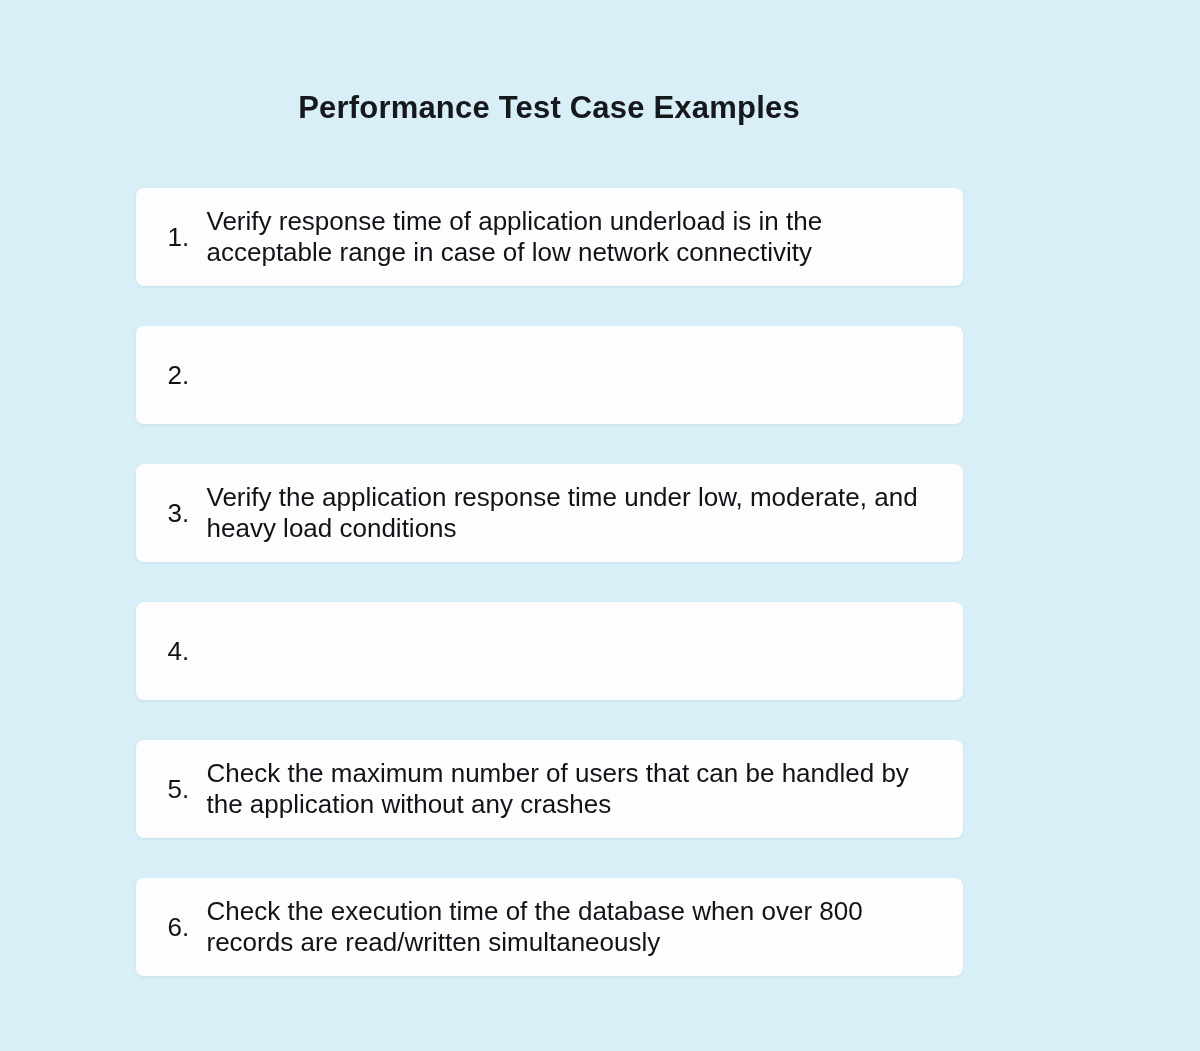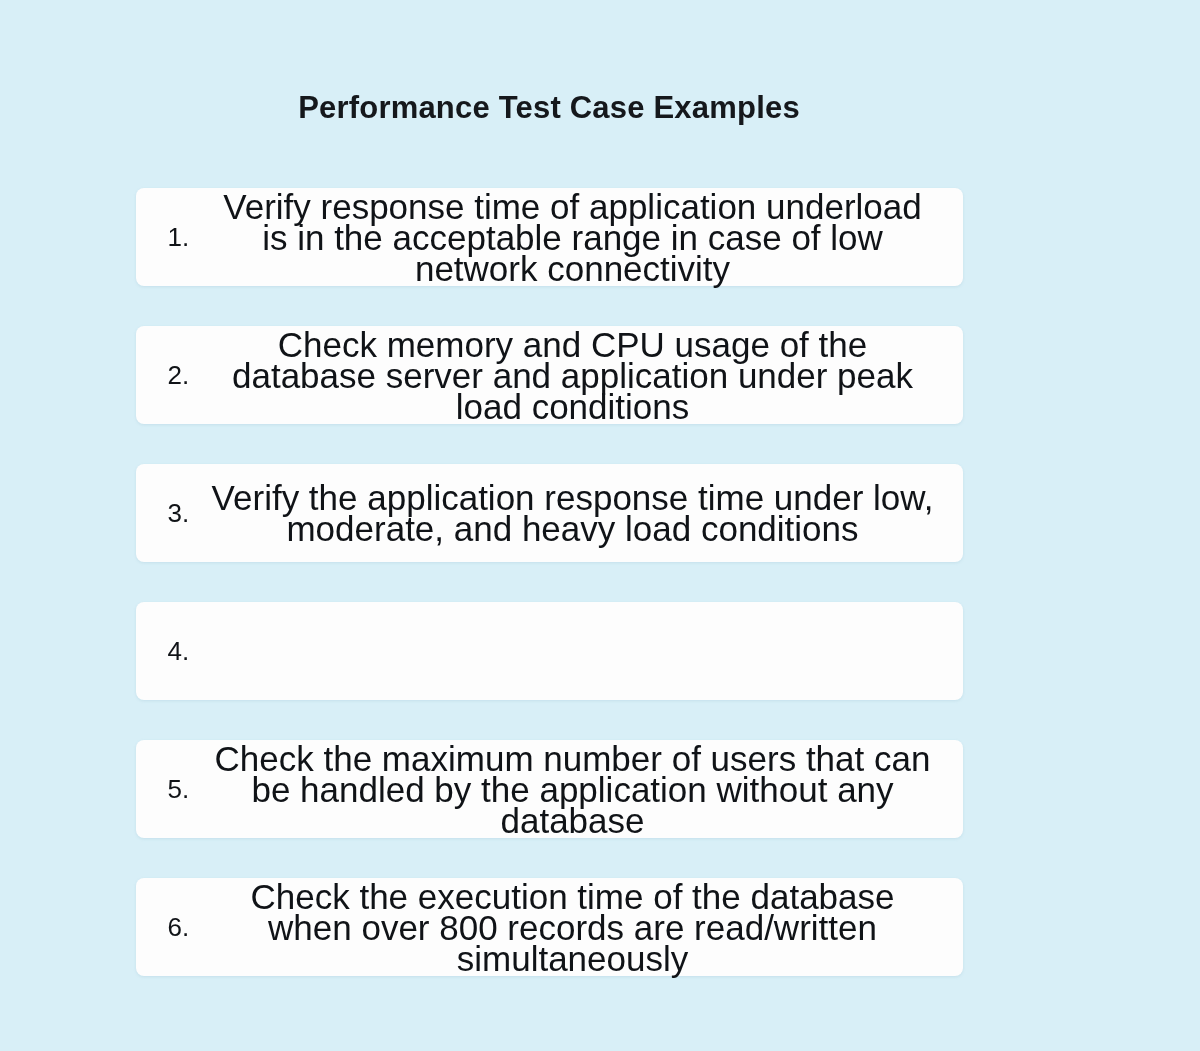--- a/index.html
+++ b/index.html
@@ -52,58 +52,56 @@
 
   .card-number {
     font-size: 26px;
     color: #101317;
     width: 32px;
     flex-shrink: 0;
     text-align: left;
   }
 
   .card-text {
-    font-size: 35px;
+    font-size: 26px;
     line-height: 31px;
     color: #101317;
     margin-left: 7px;
-    text-align: center;
   }
 </style>
 </head>
 <body>
 
 <div class="page">
 
   <h1 class="page-title">Performance Test Case Examples</h1>
 
   <div class="cards">
 
     <div class="card">
       <span class="card-number">1.</span>
       <span class="card-text">Verify response time of application underload is in the acceptable range in case of low network connectivity</span>
     </div>
 
     <div class="card">
       <span class="card-number">2.</span>
-      <span class="card-text">Check memory and CPU usage of the database server and application under peak load conditions</span>
     </div>
 
     <div class="card">
       <span class="card-number">3.</span>
       <span class="card-text">Verify the application response time under low, moderate, and heavy load conditions</span>
     </div>
 
     <div class="card">
       <span class="card-number">4.</span>
     </div>
 
     <div class="card">
       <span class="card-number">5.</span>
-      <span class="card-text">Check the maximum number of users that can be handled by the application without any database</span>
+      <span class="card-text">Check the maximum number of users that can be handled by the application without any crashes</span>
     </div>
 
     <div class="card">
       <span class="card-number">6.</span>
       <span class="card-text">Check the execution time of the database when over 800 records are read/written simultaneously</span>
     </div>
 
   </div>
 </div>
 

